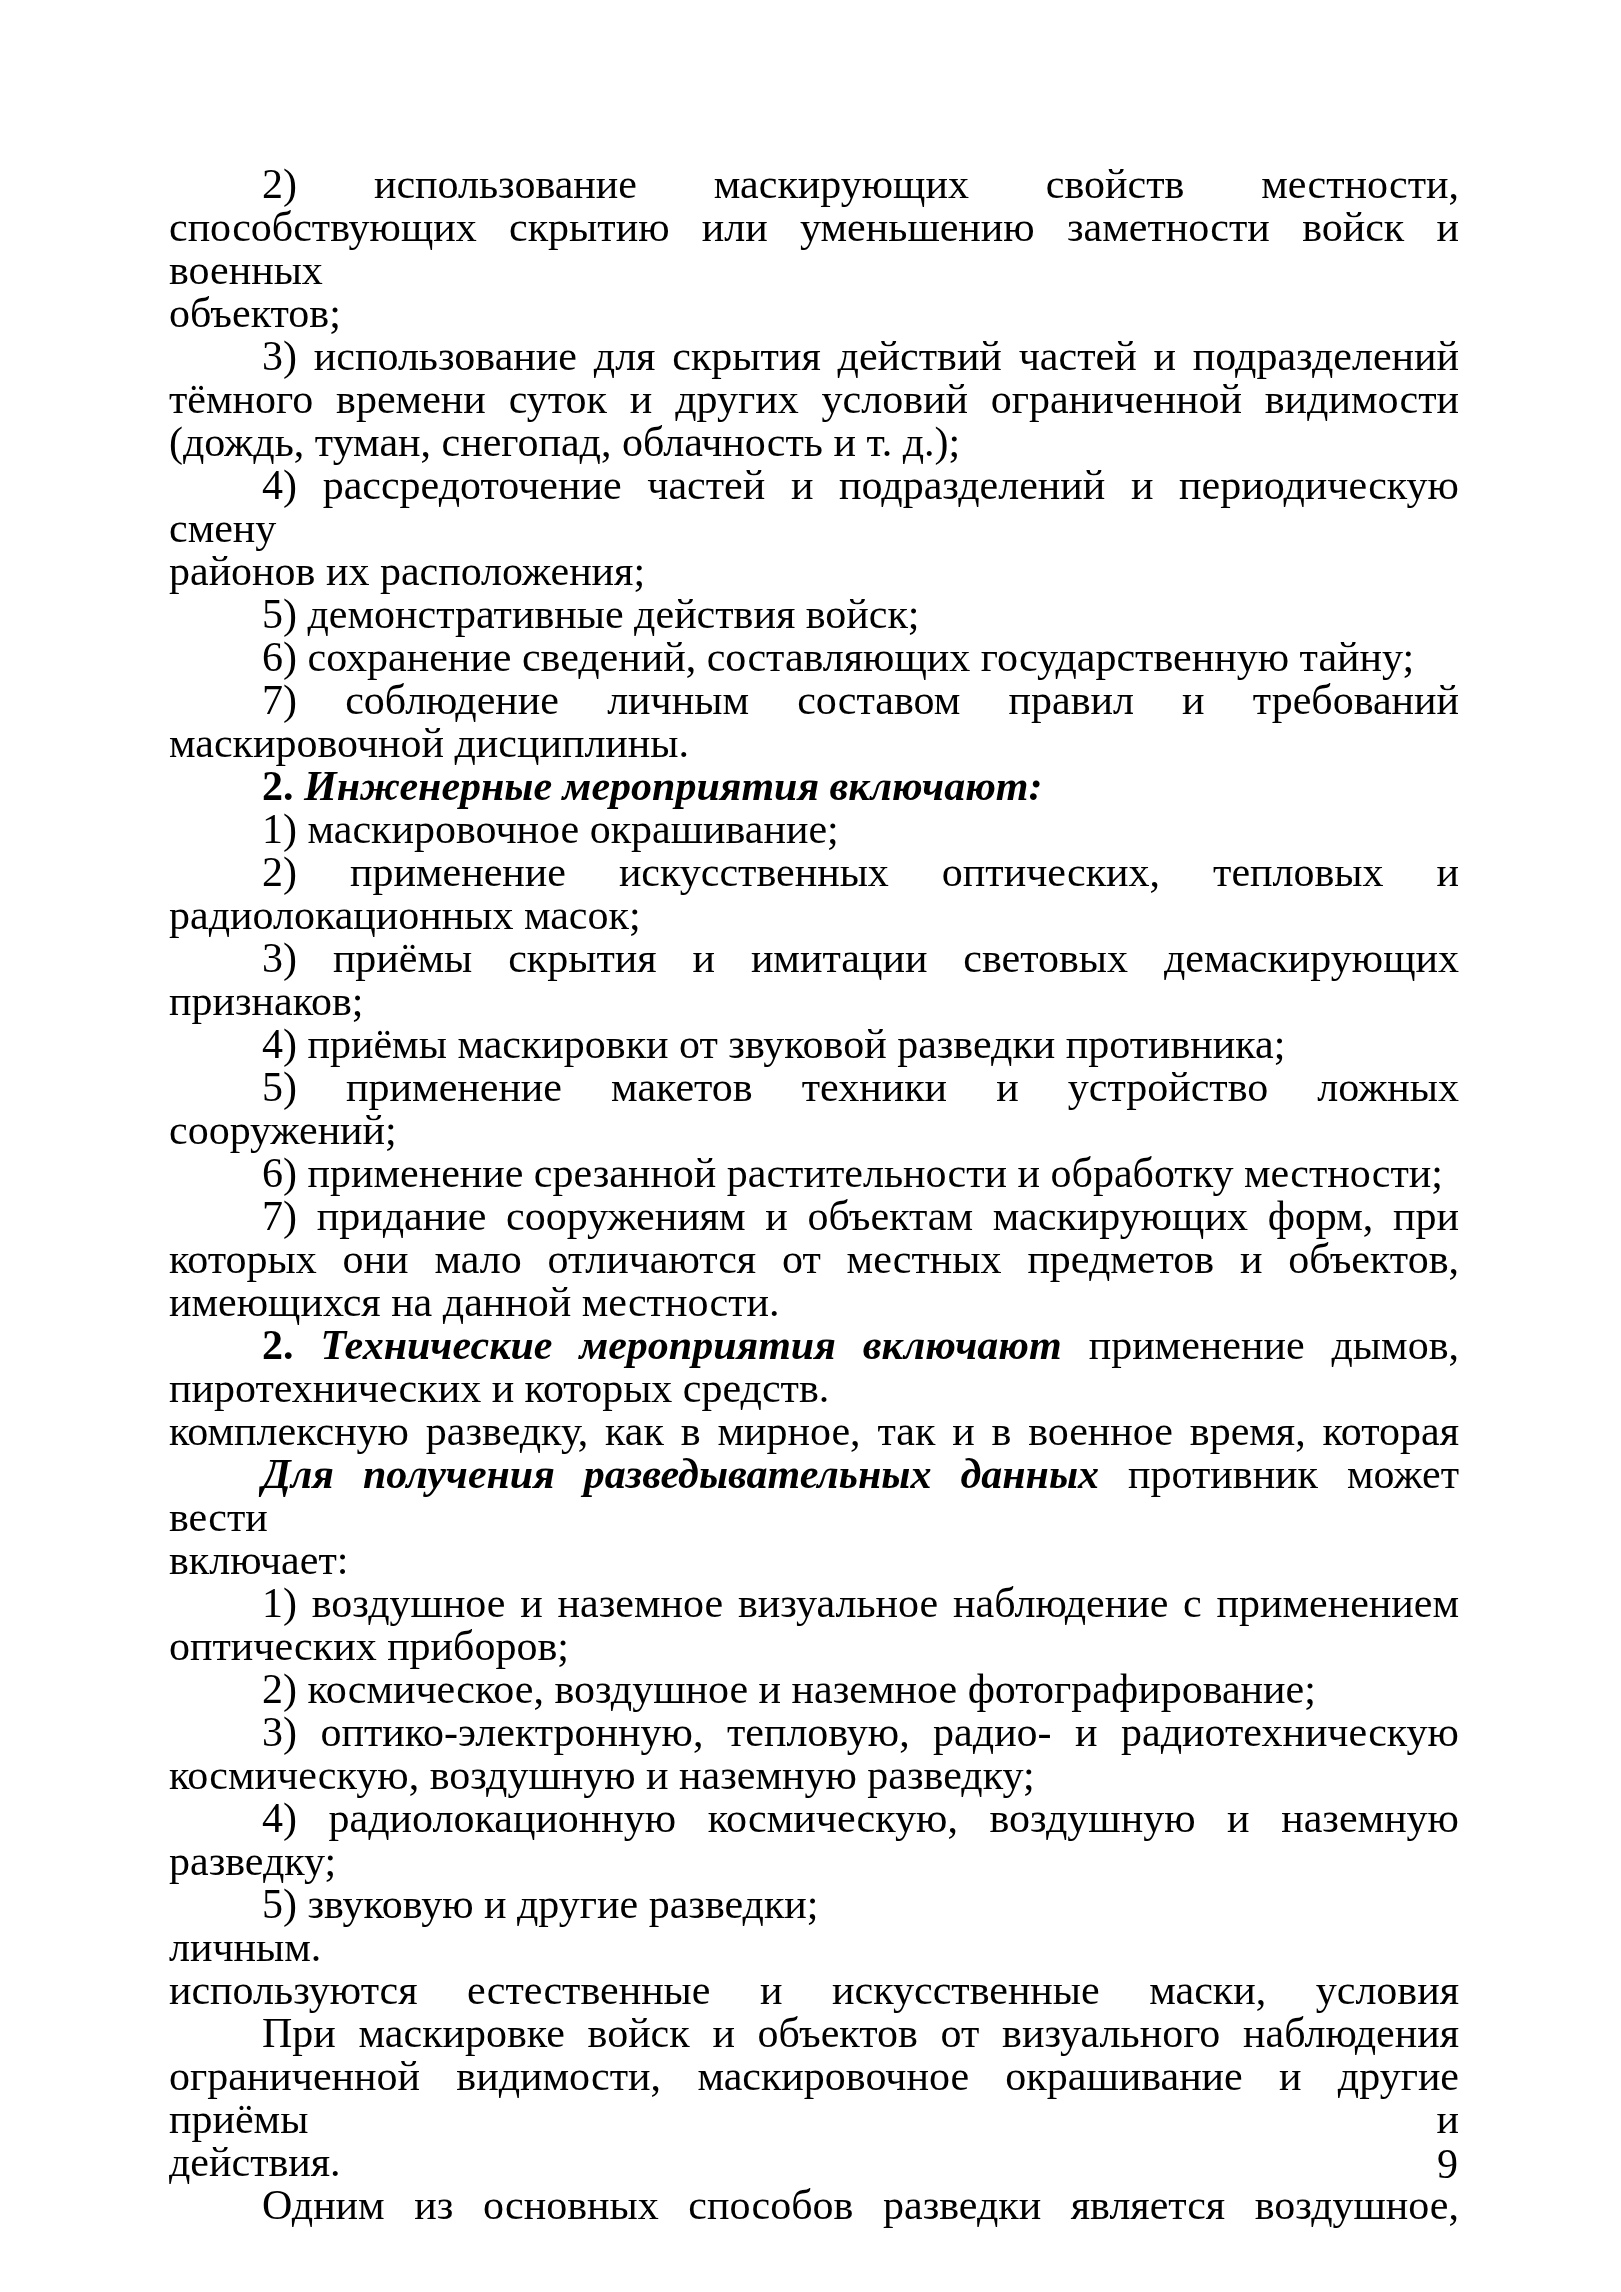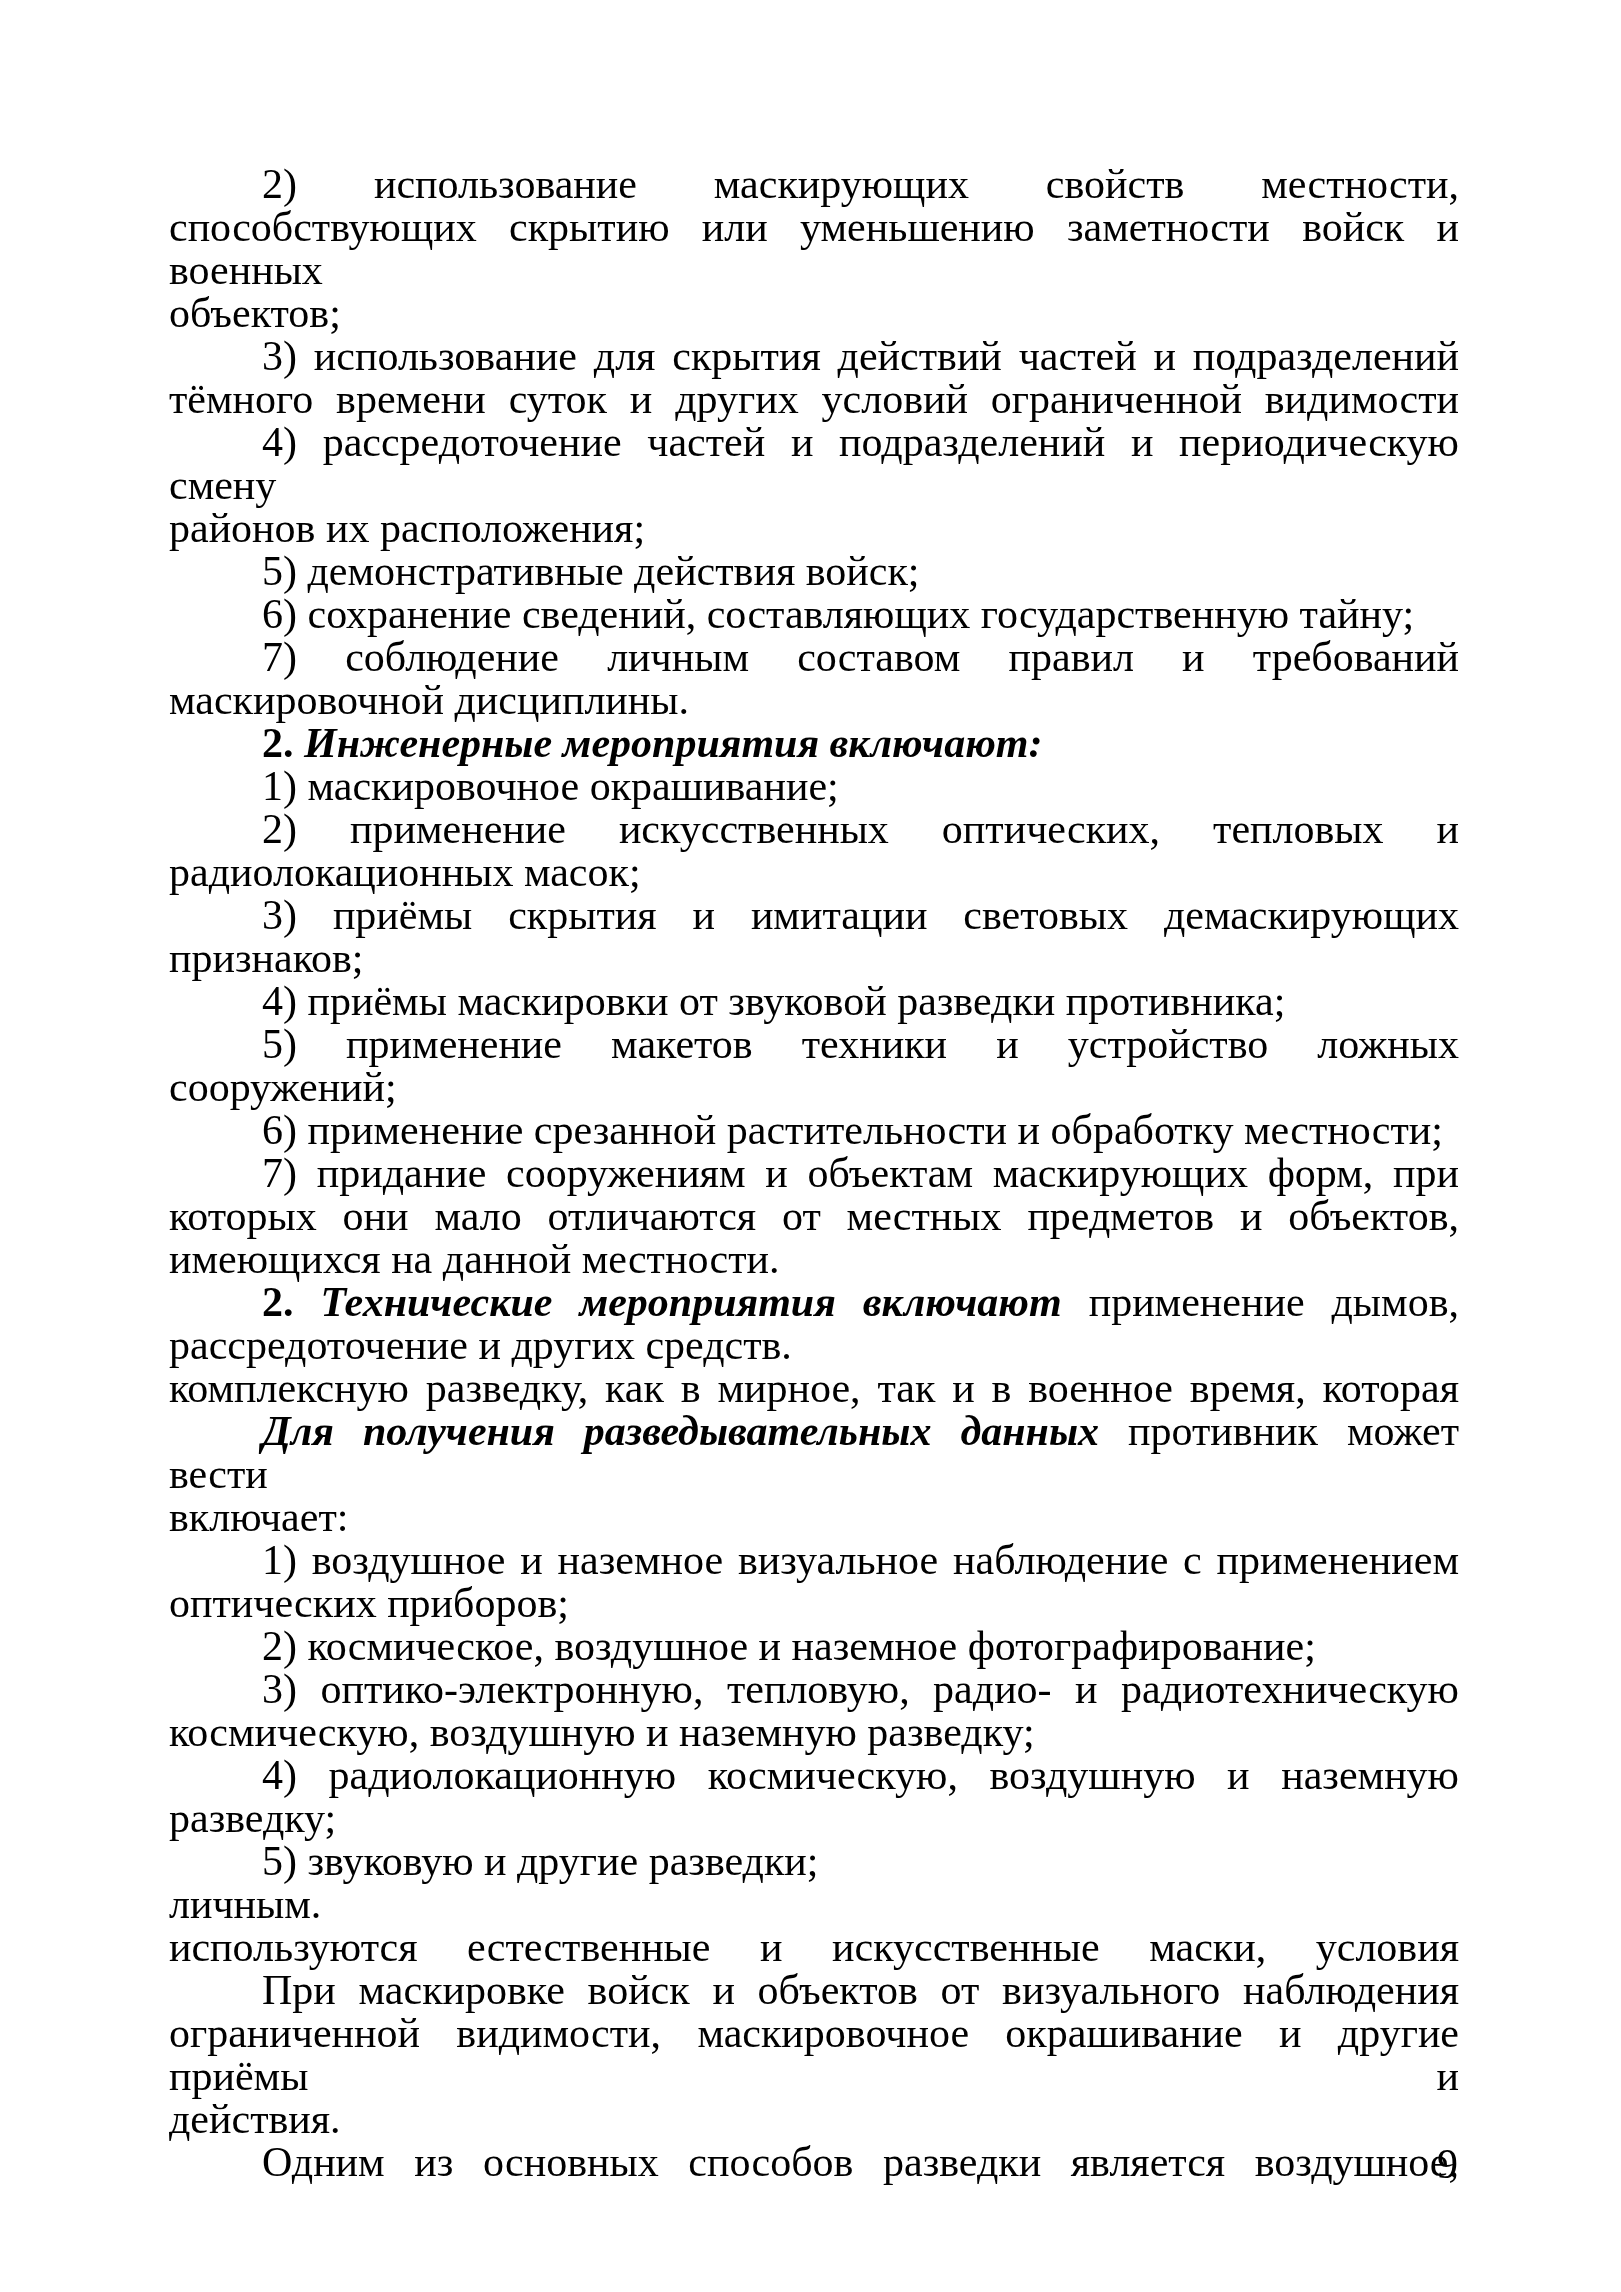--- a/index.html
+++ b/index.html
@@ -46,20 +46,21 @@
 
 <div class="text-column">
     <div class="paragraph">
       <div class="line first"><span class="run regular">2) использование маскирующих свойств местности,</span></div>
       <div class="line"><span class="run regular">способствующих скрытию или уменьшению заметности войск и военных</span></div>
       <div class="line last"><span class="run regular">объектов;</span></div>
     </div>
     <div class="paragraph">
       <div class="line first"><span class="run regular">3) использование для скрытия действий частей и подразделений</span></div>
       <div class="line"><span class="run regular">тёмного времени суток и других условий ограниченной видимости</span></div>
+      <div class="line last"><span class="run regular">(дождь, туман, снегопад, облачность и т. д.);</span></div>
     </div>
     <div class="paragraph">
       <div class="line first"><span class="run regular">4) рассредоточение частей и подразделений и периодическую смену</span></div>
       <div class="line last"><span class="run regular">районов их расположения;</span></div>
     </div>
     <div class="paragraph">
       <div class="line first last"><span class="run regular">5) демонстративные действия войск;</span></div>
     </div>
     <div class="paragraph">
       <div class="line first last"><span class="run regular">6) сохранение сведений, составляющих государственную тайну;</span></div>
@@ -91,21 +92,21 @@
     <div class="paragraph">
       <div class="line first last"><span class="run regular">6) применение срезанной растительности и обработку местности;</span></div>
     </div>
     <div class="paragraph">
       <div class="line first"><span class="run regular">7) придание сооружениям и объектам маскирующих форм, при</span></div>
       <div class="line"><span class="run regular">которых они мало отличаются от местных предметов и объектов,</span></div>
       <div class="line last"><span class="run regular">имеющихся на данной местности.</span></div>
     </div>
     <div class="paragraph">
       <div class="line first"><span class="run bold">2. </span><span class="run bold-italic">Технические мероприятия включают</span><span class="run regular"> применение дымов,</span></div>
-      <div class="line last"><span class="run regular">рассредоточение и других средств.</span></div>
+      <div class="line last"><span class="run regular">пиротехнических и которых средств.</span></div>
     </div>
     <div class="paragraph">
       <div class="line"><span class="run regular">комплексную разведку, как в мирное, так и в военное время, которая</span></div>
       <div class="line first"><span class="run bold-italic">Для получения разведывательных данных</span><span class="run regular"> противник может вести</span></div>
       <div class="line last"><span class="run regular">включает:</span></div>
     </div>
     <div class="paragraph">
       <div class="line first"><span class="run regular">1) воздушное и наземное визуальное наблюдение с применением</span></div>
       <div class="line last"><span class="run regular">оптических приборов;</span></div>
     </div>

